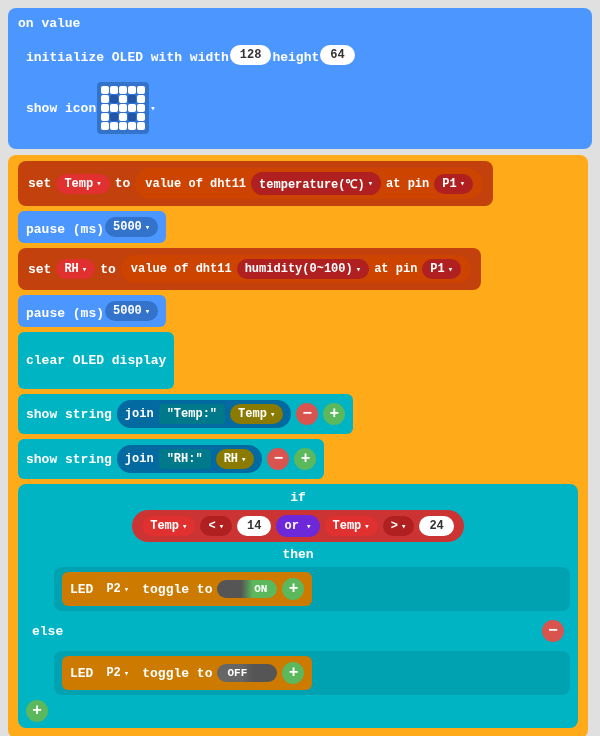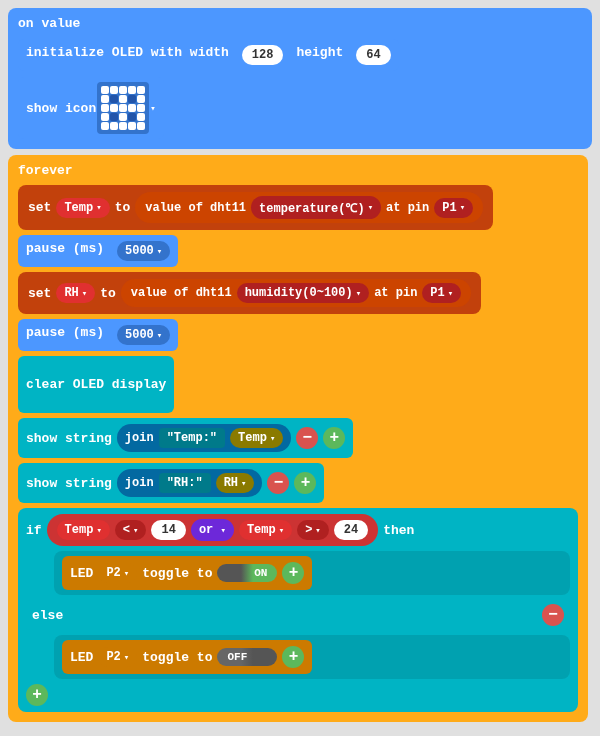--- a/index.html
+++ b/index.html
@@ -62,22 +62,22 @@
       gap: 4px;
       flex-wrap: wrap;
     }
 
     
     .pause-block {
       background: #4c97ff;
       border-radius: 6px;
       padding: 6px 8px;
       display: flex;
-      align-items: flex-start;
-      gap: 13px;
+      align-items: flex-end;
+      gap: 1px;
       color: white;
       font-weight: bold;
     }
 
     
     .clear-block {
       background: #00b4c4;
       border-radius: 6px;
       padding: 21px 8px;
       display: flex;
@@ -108,20 +108,21 @@
       flex-direction: column;
       gap: 5px;
     }
 
     .if-condition-row {
       display: flex;
       align-items: center;
       gap: 5px;
       color: white;
       font-weight: bold;
+      flex-direction: column;
     }
 
     .else-row {
       display: flex;
       align-items: center;
       justify-content: space-between;
       color: white;
       font-weight: bold;
       background: #00b4c4;
       border-radius: 4px;
@@ -394,21 +395,20 @@
           <div class="icon-dot on"></div>
           <div class="icon-dot on"></div>
           <div class="icon-dot on"></div>
         </div>
         <span class="dropdown-arrow">▾</span>
       </div>
     </div>
   </div>
 
   <div class="forever-wrapper">
-    <div class="forever-label">forever</div>
 
     <div class="block-row">
       <div class="full-red-block">
         <span>set</span>
         <div class="dropdown red">
           <span>Temp</span>
           <span class="dropdown-arrow">▾</span>
         </div>
         <span>to</span>
         <div class="dht-value-pill">

